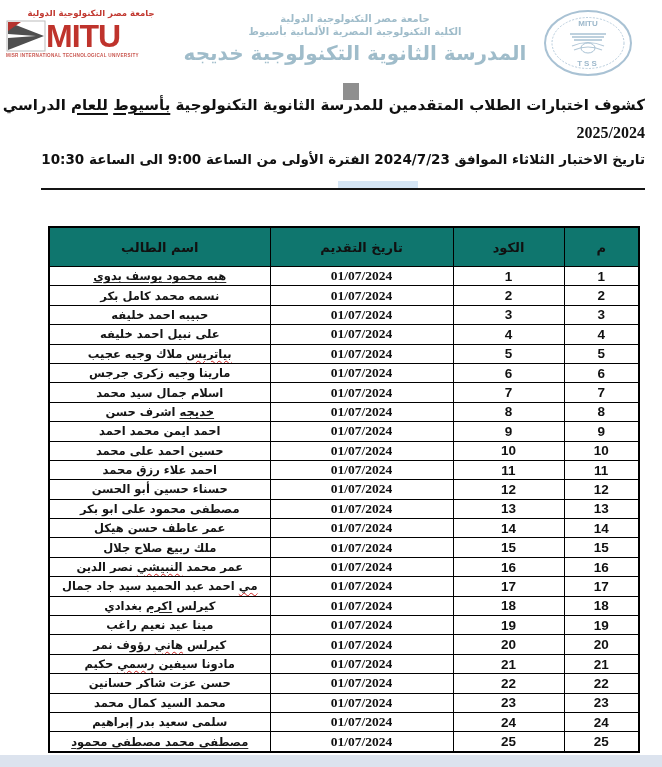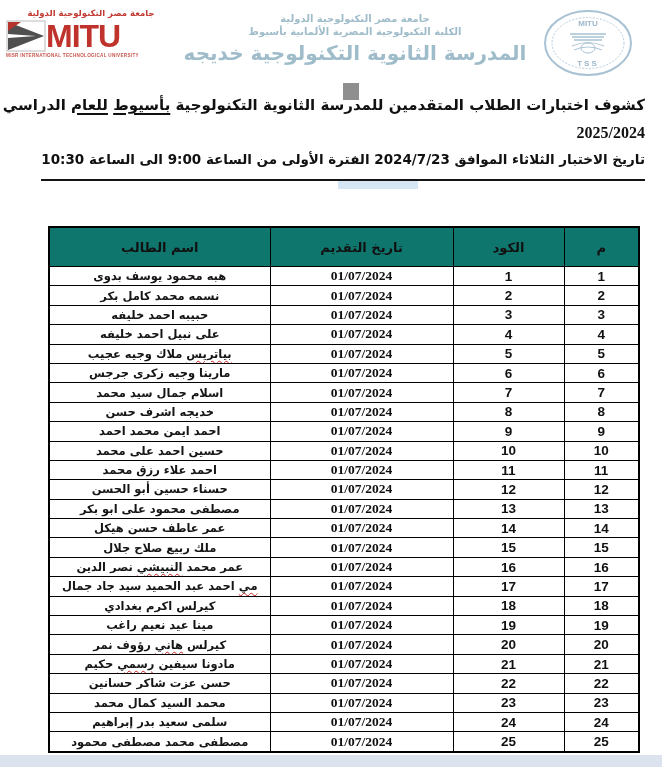--- a/index.html
+++ b/index.html
@@ -21,35 +21,35 @@
   .hdr-center .c2{font-size:10px;font-weight:bold;line-height:13px;}
   .hdr-center .c3{font-size:20px;font-weight:bold;line-height:26px;margin-top:2px;letter-spacing:-.5px;}
   .seal{position:absolute;left:542px;top:8px;width:92px;height:70px;}
   .gray-block{position:absolute;left:343px;top:83px;width:16px;height:17px;background:#8f8f8f;}
   
   .title-wrap{position:absolute;left:30px;top:96px;width:615px;text-align:right;direction:rtl;color:#111;}
   .t1{font-size:15px;font-weight:bold;white-space:nowrap;}
   .t1 .u{text-decoration:underline;text-decoration-thickness:1.5px;text-underline-offset:3px;}
   .t-year{font-size:16px;font-weight:bold;margin-top:10px;font-family:"Liberation Serif","DejaVu Sans",serif;}
   .t3{font-size:13.5px;font-weight:bold;margin-top:9px;white-space:nowrap;}
-  .t3 .full-u{border-bottom:2px solid #151515;padding-bottom:12px;}
+  .t3 .full-u{border-bottom:2px solid #151515;padding-bottom:21px;}
   .blue-smudge{position:absolute;left:338px;top:181px;width:80px;height:8px;background:#d6e6f5;z-index:-1;}
   
   table.roster{position:absolute;left:48px;top:226px;border-collapse:collapse;table-layout:fixed;
     direction:rtl;background:#fff;}
   table.roster col.c-m{width:75px;} table.roster col.c-code{width:111px;}
   table.roster col.c-date{width:183px;} table.roster col.c-name{width:221px;}
   table.roster th,table.roster td{border:1px solid #000;padding:0;overflow:hidden;white-space:nowrap;}
   table.roster{border:2px solid #000;}
   table.roster th{height:38px;background:#0f766e;font-size:13px;font-weight:bold;vertical-align:middle;color:#111;}
   table.roster td{height:18.4px;text-align:center;vertical-align:middle;}
   td.cell-num{font-family:"Liberation Sans",sans-serif;font-size:13.5px;font-weight:bold;color:#111;}
   td.cell-date{font-family:Liberation Serif, serif;font-size:13.5px;font-weight:bold;color:#111;}
   td.cell-name{font-size:11.5px;font-weight:bold;color:#151515;}
-  .mark-underline{text-decoration-color:#2a2a2a;text-decoration-thickness:1px;text-underline-offset:2px;margin-top:40px;}
+  .mark-underline{text-decoration:underline;text-decoration-color:#2a2a2a;text-decoration-thickness:1px;text-underline-offset:2px;margin-top:40px;}
   .mark-wavy{text-decoration:underline wavy #cc2222;text-decoration-thickness:1px;text-underline-offset:2px;}
   
   .footer-band{position:absolute;left:0;top:755px;width:662px;height:12px;background:#dce3ee;}
   .seal text{font-family:"Liberation Sans",sans-serif;}
 </style>
 </head>
 <body>
 
 <div class="hdr-left">
   <div class="ar-line">جامعة مصر التكنولوجية الدولية</div>

